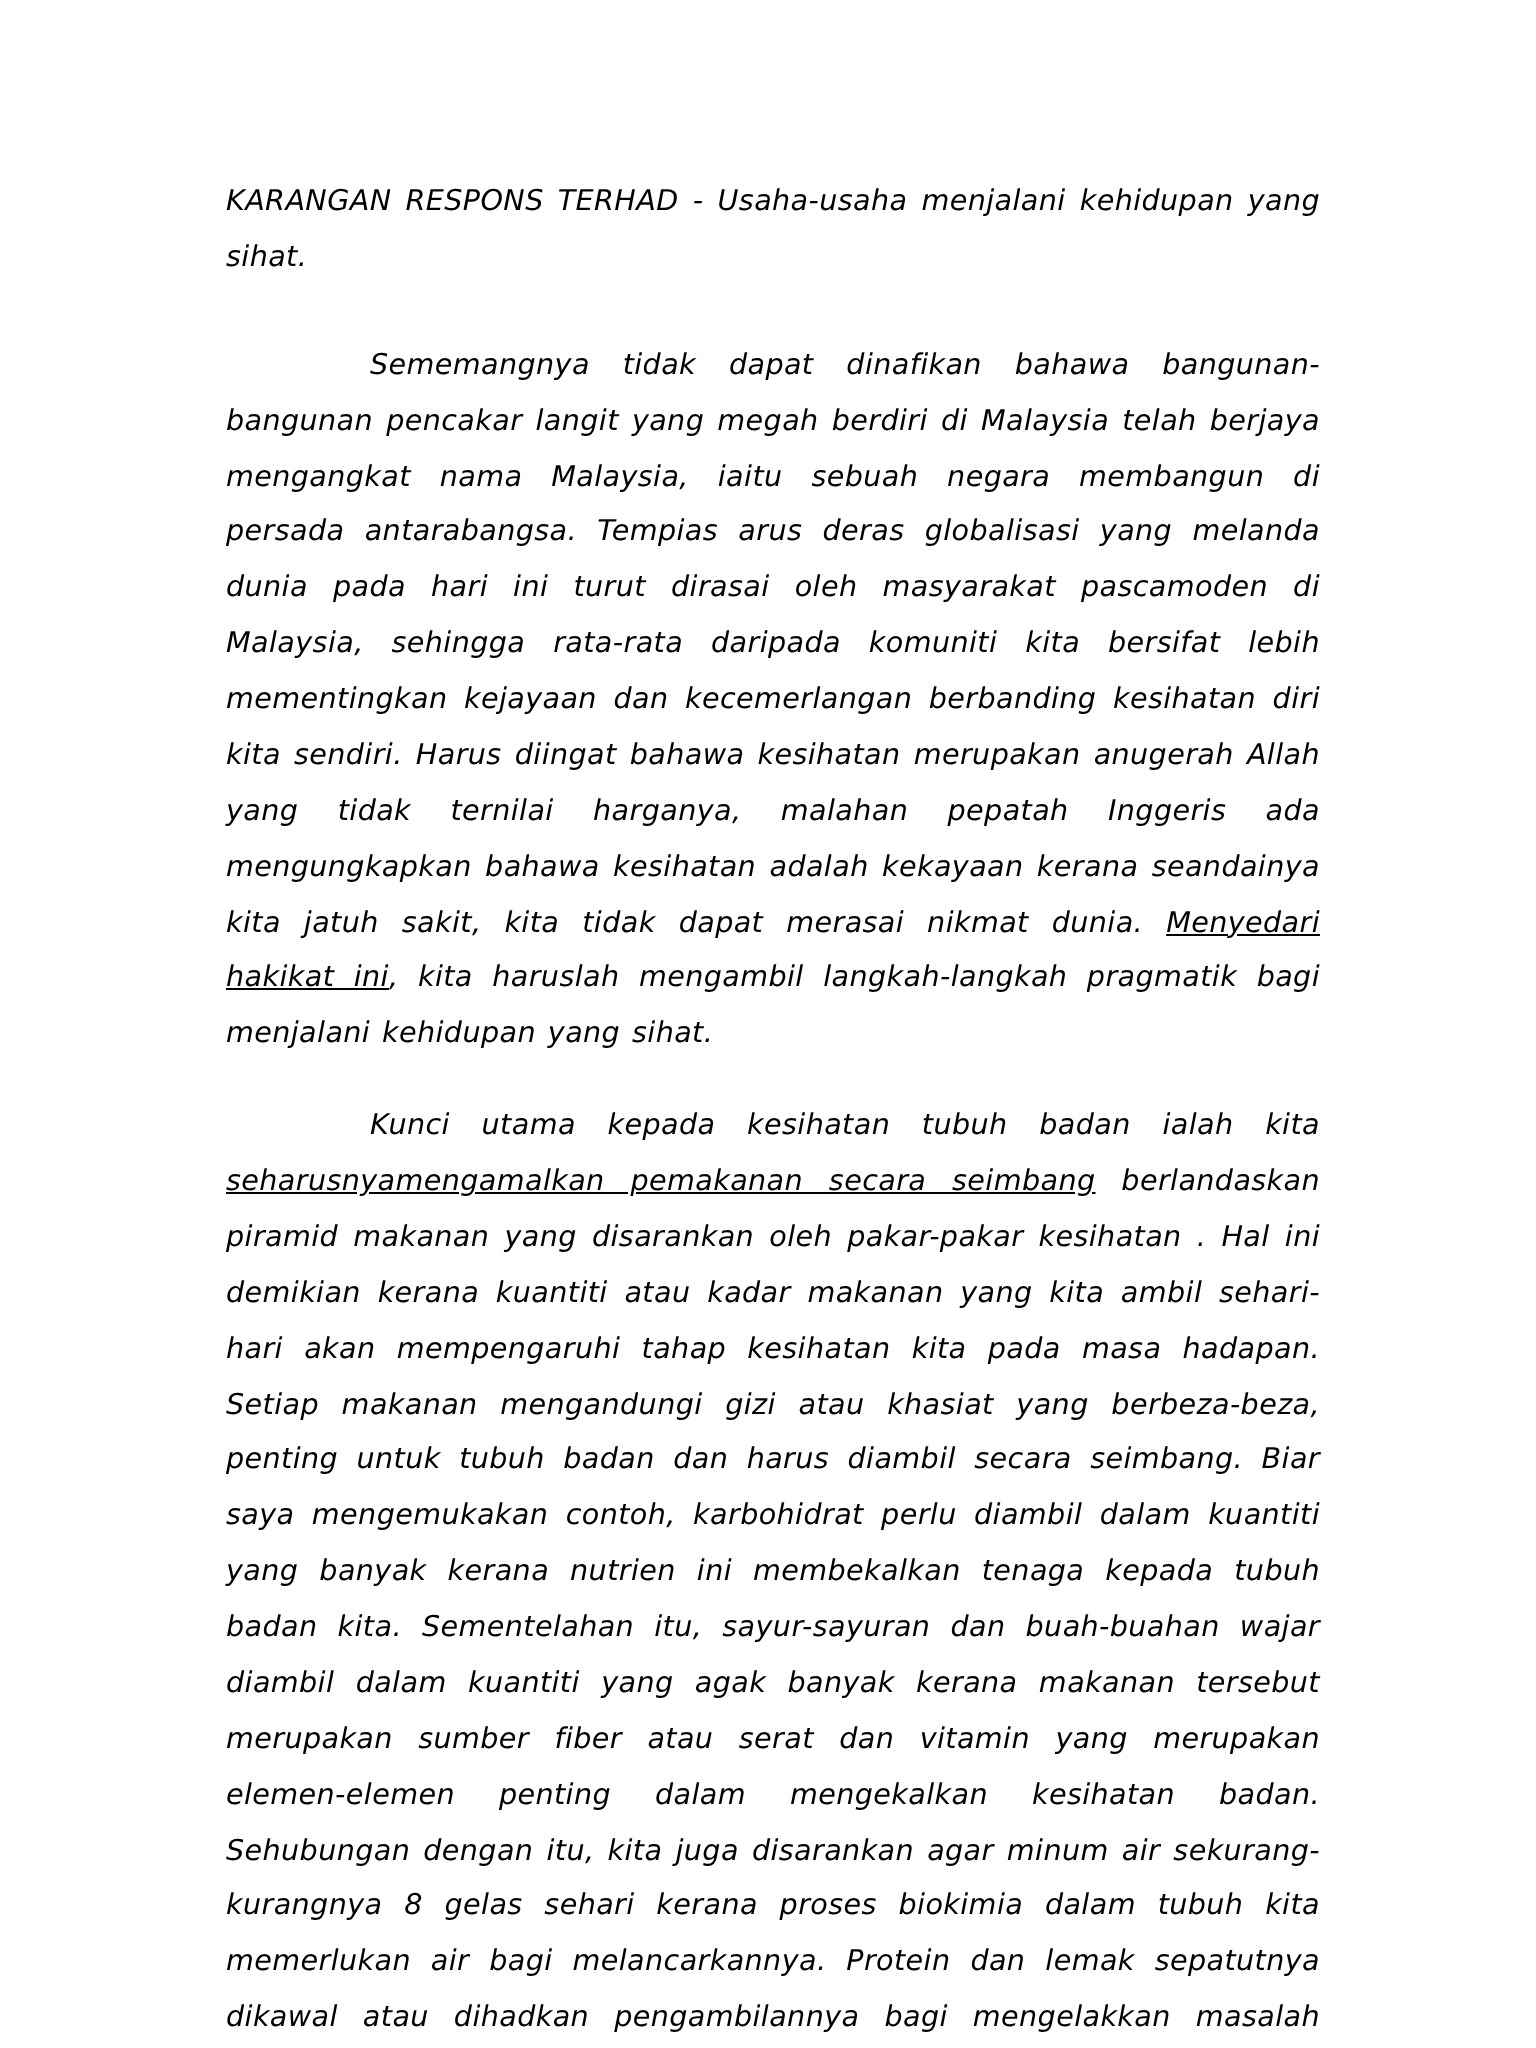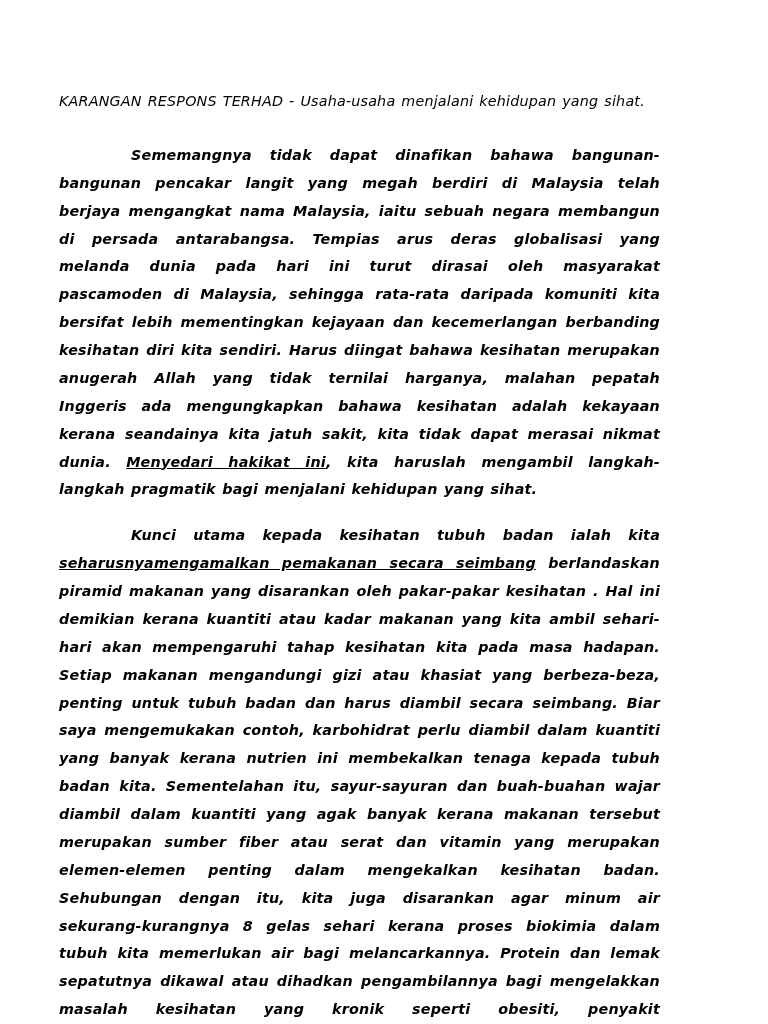--- a/index.html
+++ b/index.html
@@ -13,37 +13,36 @@
     font-family: "DejaVu Sans", sans-serif;
     color: #000000;
     overflow: hidden;
   }
   .page {
     position: relative;
     width: 768px;
     height: 1024px;
     background: #ffffff;
     box-sizing: border-box;
-    padding: 88px 108px 0 59px;
+    padding: 88px 108px 0 113px;
   }
   .doc-body {
     font-size: 14.3px;
     line-height: 1.95;
     font-style: italic;
     letter-spacing: 0.2px;
     word-spacing: 1.2px;
   }
   .para {
     margin: 0 0 18px 0;
     text-align: justify;
     text-justify: inter-word;
   }
   .para.indent-first {
     text-indent: 72px;
-    font-weight: bold;
   }
   .title-line {
     margin: 0 0 26px 0;
     text-align: justify;
     text-justify: inter-word;
   }
   .u {
     text-decoration: underline;
   }
 </style>

